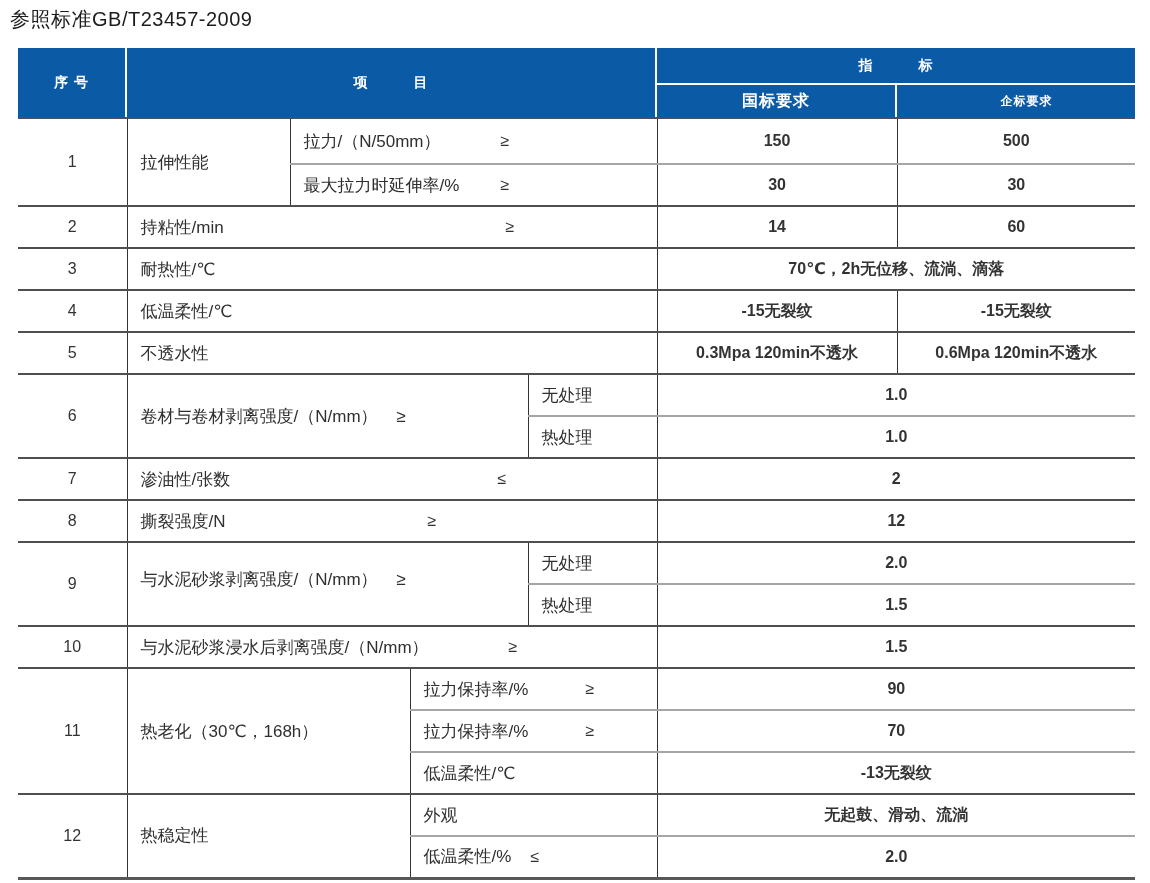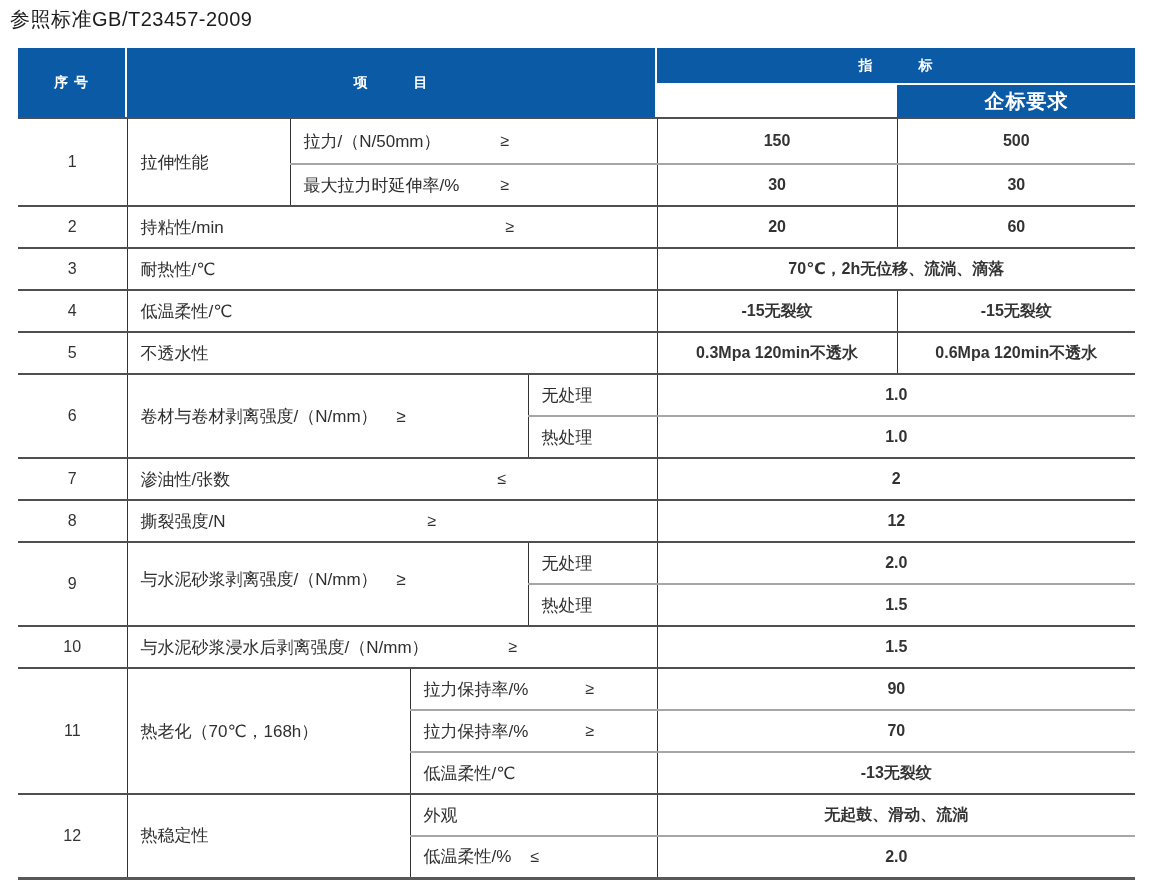--- a/index.html
+++ b/index.html
@@ -19,21 +19,21 @@
     grid-template-rows:37px 32px;background:#ffffff;
   }
   .hcell{
     background:#0b5aa6;color:#ffffff;display:flex;align-items:center;justify-content:center;
     font-size:14px;font-weight:bold;box-sizing:border-box;letter-spacing:1px;
   }
   .h-no{grid-row:1/3;grid-column:1;border-right:2px solid #fff;}
   .h-item{grid-row:1/3;grid-column:2;border-right:2px solid #fff;}
   .h-index{grid-row:1;grid-column:3/5;border-bottom:2px solid #fff;}
   .h-gb{grid-row:2;grid-column:3;border-right:2px solid #fff;font-size:16px;}
-  .h-qb{grid-row:2;grid-column:4;font-size:20px;padding-left:21px;}
+  .h-qb{grid-row:2;grid-column:4;font-size:12px;padding-left:21px;}
   
   table{
     position:absolute;left:18px;top:117px;width:1117px;
     border-collapse:collapse;table-layout:fixed;
     border-top:2px solid #4f4f4f;border-bottom:3px solid #585858;
   }
   td{
     box-sizing:border-box;height:42px;padding:0;margin:0;
     border-left:1px solid #333333;
     font-size:16px;color:#333333;vertical-align:middle;
@@ -52,20 +52,21 @@
 </style>
 </head>
 <body>
 
 <div class="title">参照标准GB/T23457-2009</div>
 
 <div class="thead">
   <div class="hcell h-no">序 号</div>
   <div class="hcell h-item">项　　　目</div>
   <div class="hcell h-index">指　　　标</div>
+  <div class="hcell h-gb">国标要求</div>
   <div class="hcell h-qb">企标要求</div>
 </div>
 
 <table>
   <colgroup>
     <col style="width:109px">
       <col style="width:163px">
       <col style="width:120px">
     <col style="width:118px">
       <col style="width:129px">
@@ -92,21 +93,21 @@
       <td class="val hb-g">30</td>
       <td class="val hb-g">30</td>
     </tr>
 
     <tr>
       <td class="no first hb-g">2</td>
       <td class="item hb-g" colspan="4">
         <span>持粘性/min</span>
         <span class="op" style="left:378px">≥</span>
       </td>
-      <td class="val hb-g">20</td>
+      <td class="val hb-g">14</td>
       <td class="val hb-g">60</td>
     </tr>
 
     <tr>
       <td class="no first hb-g">3</td>
       <td class="item hb-g" colspan="4">耐热性/℃</td>
       <td class="val hb-g" colspan="2">70℃，2h无位移、流淌、滴落</td>
     </tr>
 
     <tr>
@@ -173,21 +174,21 @@
       <td class="no first hb-g">10</td>
       <td class="item hb-g" colspan="4">
         <span>与水泥砂浆浸水后剥离强度/（N/mm）</span>
         <span class="op" style="left:381px">≥</span>
       </td>
       <td class="val hb-g" colspan="2">1.5</td>
     </tr>
 
     <tr>
       <td class="no first hb-g" rowspan="3">11</td>
-      <td class="item hb-g" colspan="2" rowspan="3">热老化（70℃，168h）</td>
+      <td class="item hb-g" colspan="2" rowspan="3">热老化（30℃，168h）</td>
       <td class="item hb-s" colspan="2">
         <span>拉力保持率/%</span>
         <span class="op" style="left:175px">≥</span>
       </td>
       <td class="val hb-s" colspan="2">90</td>
     </tr>
     <tr>
       <td class="item hb-s" colspan="2">
         <span>拉力保持率/%</span>
         <span class="op" style="left:175px">≥</span>

